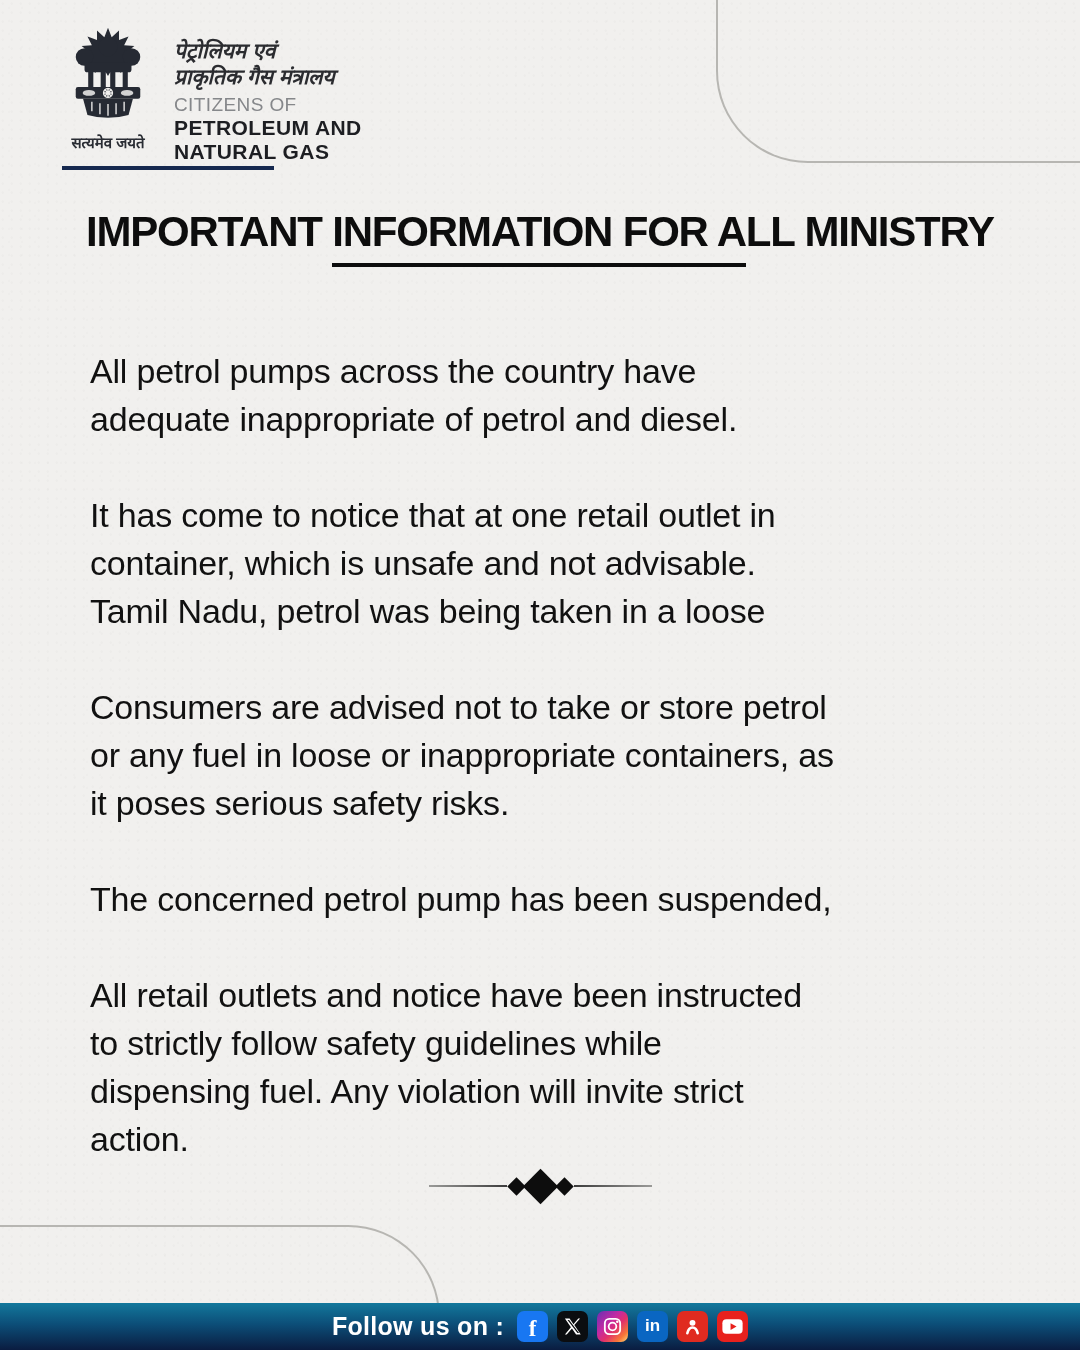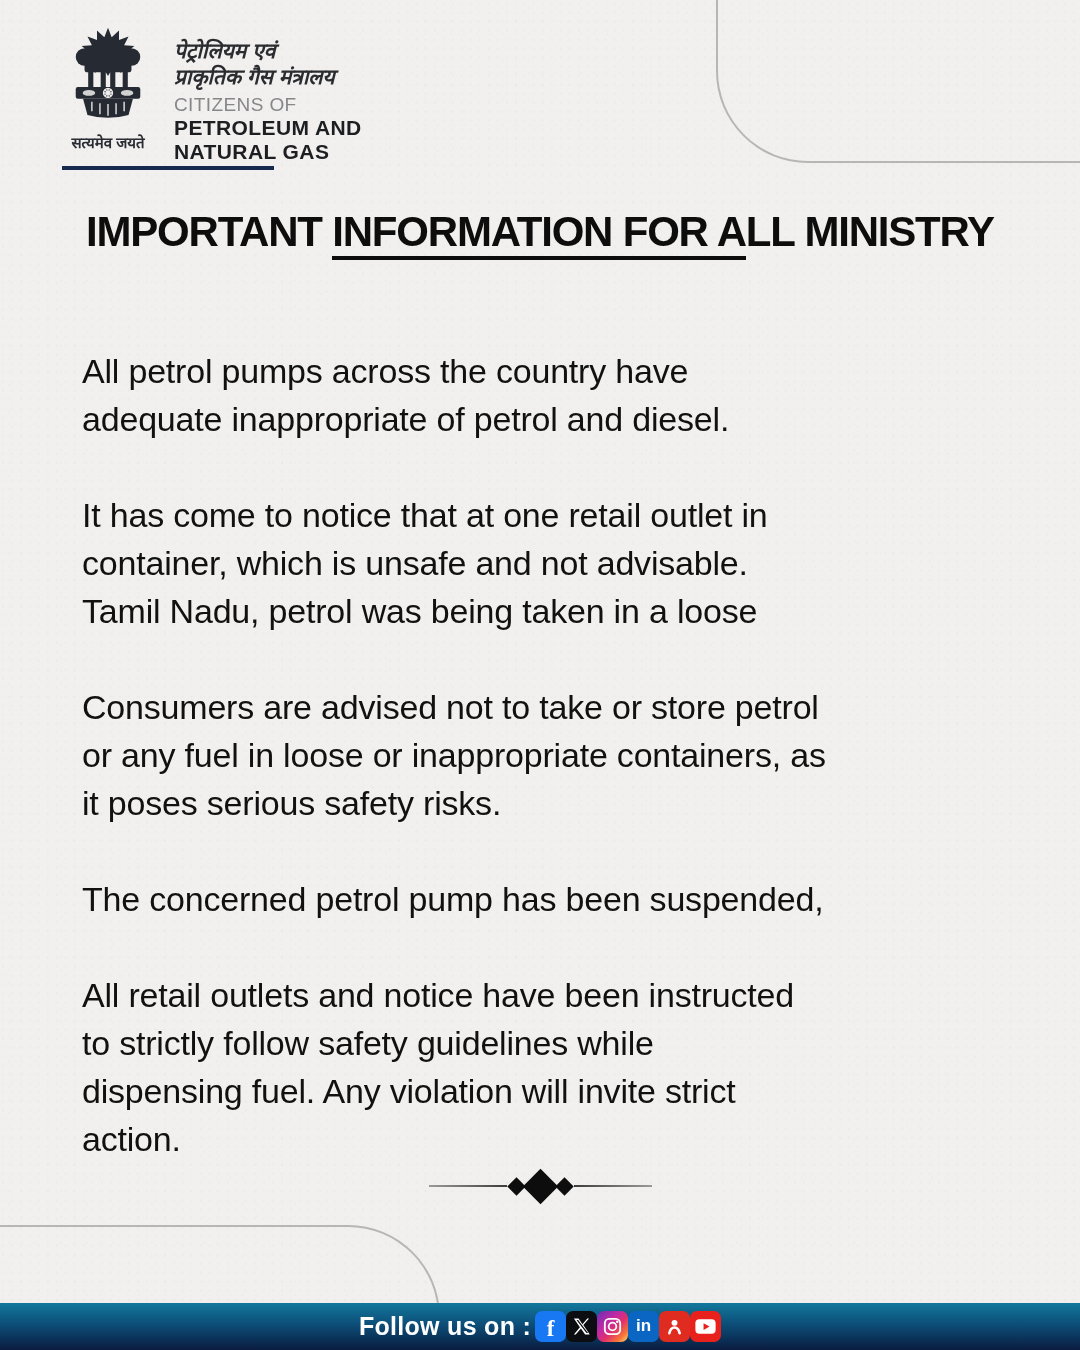--- a/index.html
+++ b/index.html
@@ -35,38 +35,38 @@
   .ministry .hi { font-size:21px; font-weight:bold; color:#2b2c30; line-height:26px;font-style:italic; }
   .ministry .en-light { font-size:19px; color:#85878a; letter-spacing:0.4px; margin-top:4px; line-height:22px; }
   .ministry .en-bold { font-size:21px; font-weight:bold; color:#1d1e22; letter-spacing:0.4px; line-height:24px; }
   .navy-rule { position:absolute; left:62px; top:166px; width:212px; height:4px; background:#16294f; }
   
   .title {
     position:absolute; left:0; right:0; top:208px; text-align:center;
     font-size:42px; font-weight:bold; letter-spacing:-1.2px; color:#0d0d0d;
     white-space:nowrap;
   }
-  .title .u { display:inline-block; border-bottom:4px solid #0d0d0d; margin-bottom:-11px; }
-  
-  .content { position:absolute; left:82px; top:299px; width:940px; }
+  .title .u { display:inline-block; border-bottom:4px solid #0d0d0d; padding-bottom:7px; margin-bottom:-11px; }
+  
+  .content { position:absolute; left:90px; top:299px; width:940px; }
   .content p { margin:0 0 48px 0; }
   .content .line { font-size:34px; line-height:48px; color:#111; letter-spacing:-0.2px; white-space:nowrap; }
   
   .divider { position:absolute; left:0; right:0; top:1168px; height:36px;
     display:flex; align-items:center; justify-content:center; gap:3px; }
   .dline { width:78px; height:2px; background:linear-gradient(90deg,#9a9a98,#3c3c3c); }
   .dline.r { background:linear-gradient(90deg,#3c3c3c,#9a9a98); }
   .dia { background:#0d0d0d; transform:rotate(45deg); }
   .dia.s { width:13px; height:13px; }
   .dia.l { width:25px; height:25px; margin:0 2px; }
   
   .footer {
     position:absolute; left:0; right:0; bottom:0; height:47px;
     background:linear-gradient(180deg,#13789c 0%, #0c4e78 45%, #0a1c40 100%);
-    display:flex; align-items:center; justify-content:center; z-index:5;
+    display:flex; align-items:center; justify-content:center; gap:9px; z-index:5;
   }
   .follow-label { font-size:25px; font-weight:bold; color:#ffffff; letter-spacing:0.3px; margin-right:4px; }
   .sicon {
     width:31px; height:31px; border-radius:7px; flex:0 0 auto;
     display:flex; align-items:center; justify-content:center; overflow:hidden;
   }
   .sicon svg { display:block; }
   .ic-fb { background:#1877f2; }
   .ic-fb .glyph { color:#fff; font-size:23px; font-weight:bold; margin-top:5px; font-family:"Liberation Serif", serif; }
   .ic-x  { background:#0b0d10; }

